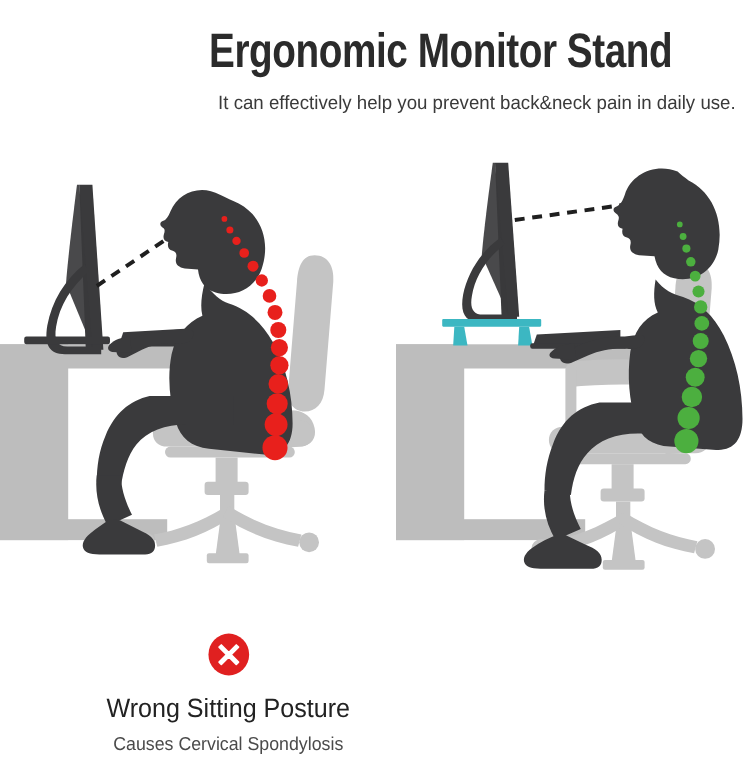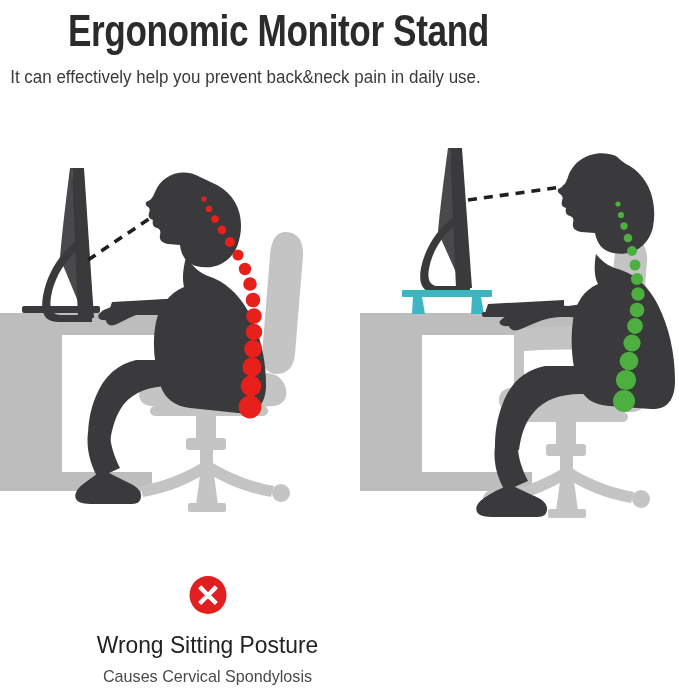--- a/index.html
+++ b/index.html
@@ -4,21 +4,21 @@
 <style>
   * { box-sizing: border-box; margin: 0; padding: 0; }
   html, body {
     width: 679px; height: 695px;
     background: #ffffff;
     font-family: "Liberation Sans", sans-serif;
     overflow: hidden;
   }
   .page { position: relative; width: 679px; height: 695px; background: #fff; }
 
-  .header { text-align: left; padding-top: 4px; }
+  .header { text-align: right; padding-top: 20px; }
   .title {
     font-size: 44px;
     font-weight: bold;
     color: #2b2b2b;
     letter-spacing: -0.5px;
     line-height: 54px;
     transform: scaleX(0.80);
     transform-origin: center top;
     white-space: nowrap;
   }

